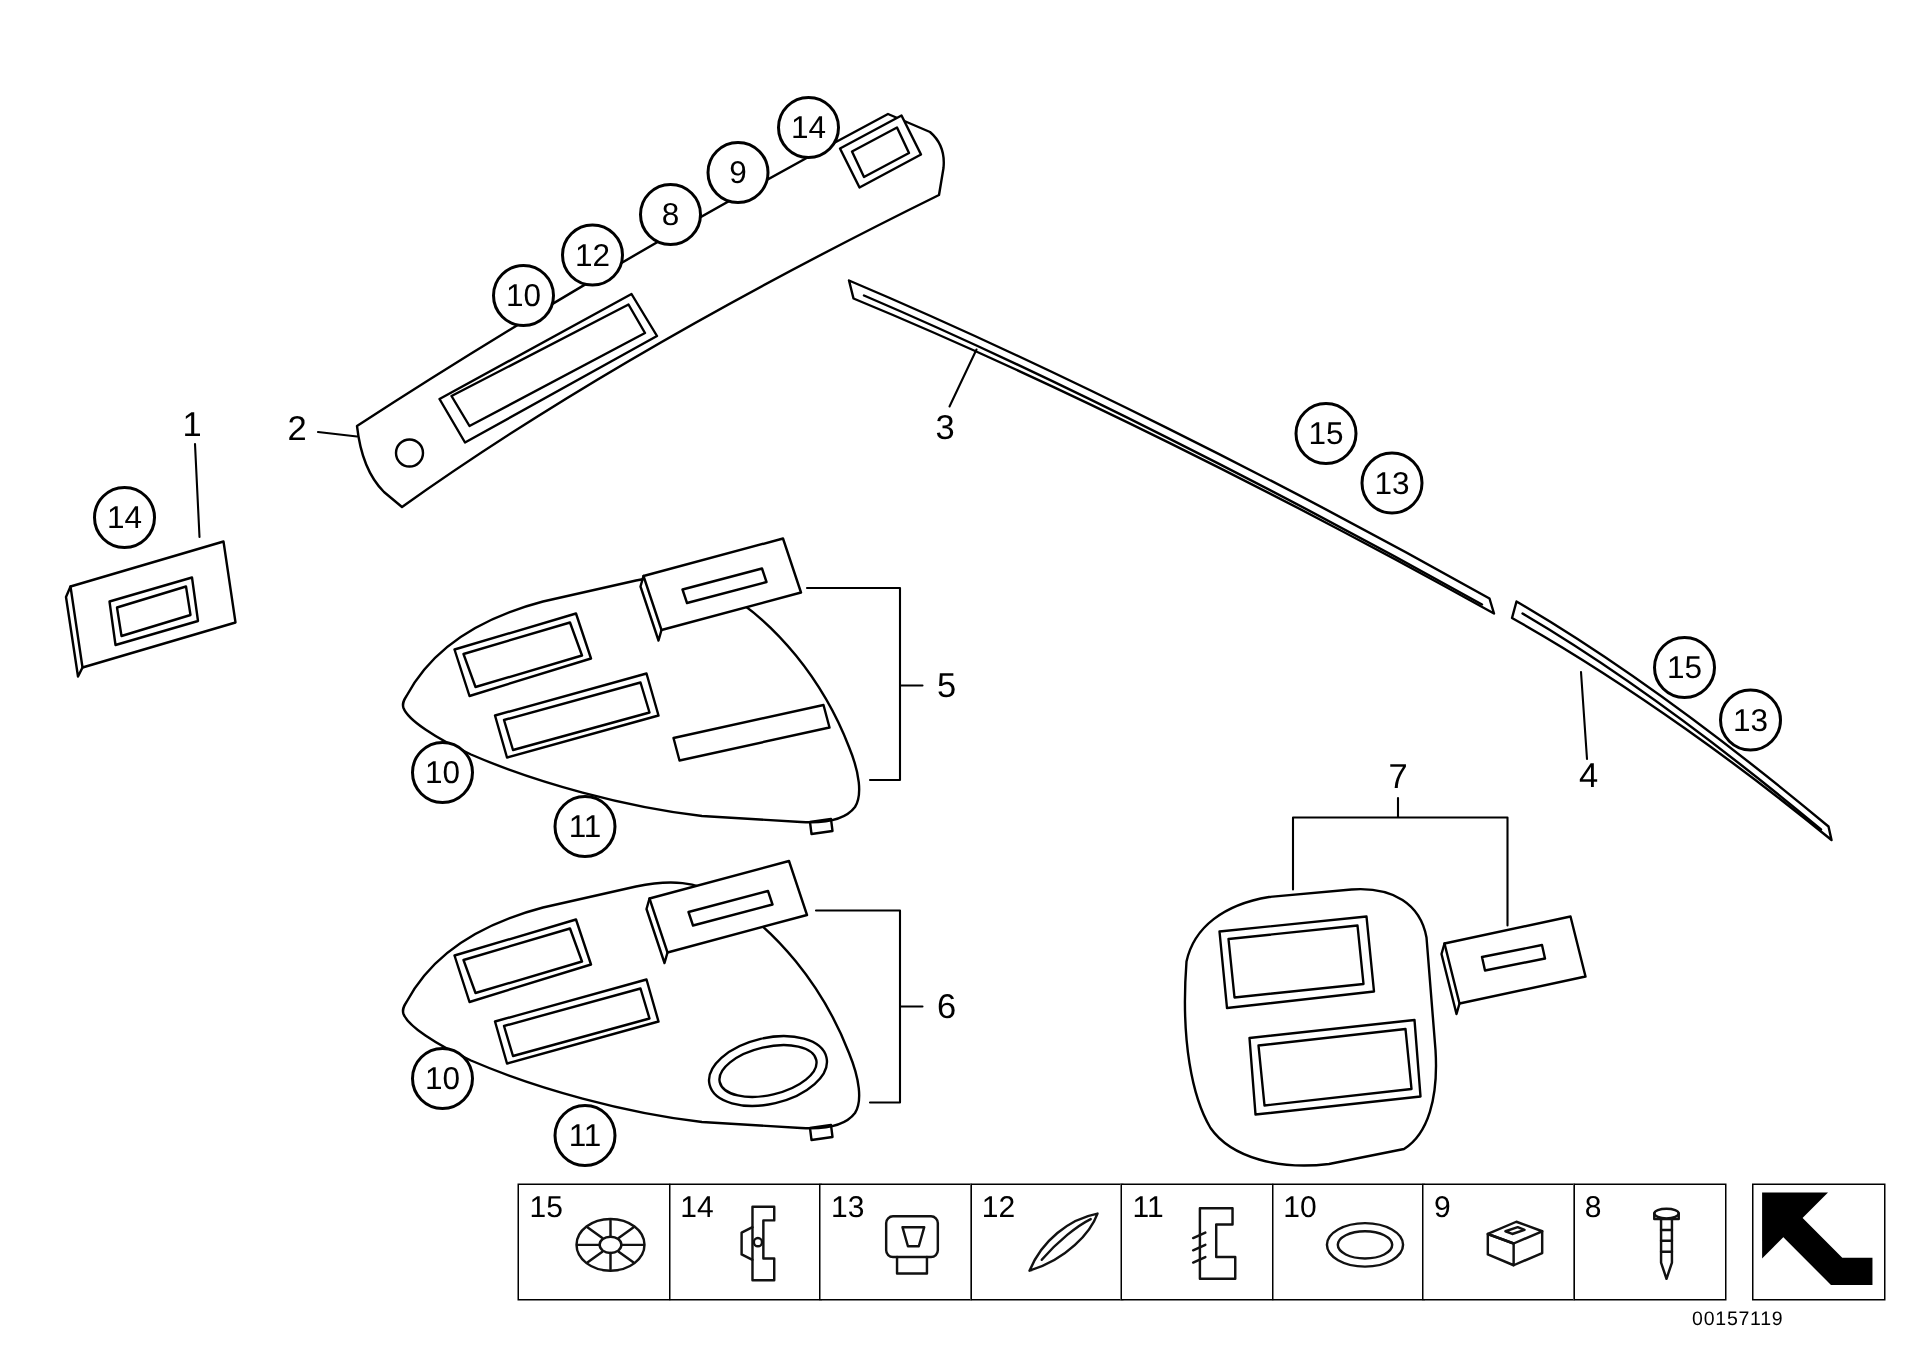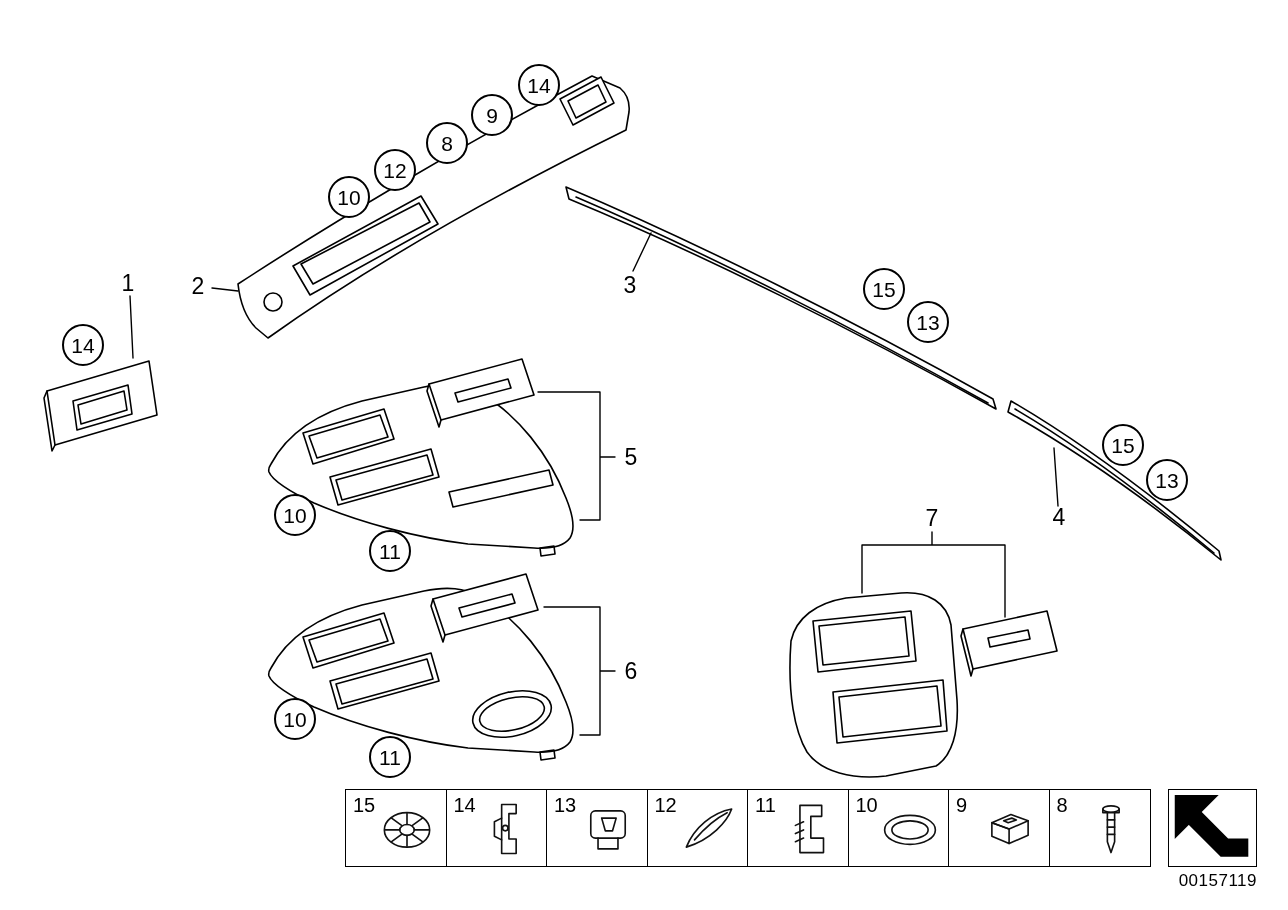--- a/index.html
+++ b/index.html
@@ -32,22 +32,22 @@
   }
   .cell-icon { position:absolute; left:30px; top:10px; width:62px; height:58px; }
   .cell-icon path, .cell-icon ellipse, .cell-icon rect, .cell-icon circle, .cell-icon polygon {
     stroke:#111; stroke-width:1.8; fill:none; stroke-linejoin:round; stroke-linecap:round;
   }
   .arrow-box {
     position:absolute; left:1168px; top:789px; width:89px; height:78px;
     box-sizing:border-box; border:1.5px solid #000; background:#fff;
   }
   .doc-number {
-    position:absolute; left:1060px; top:871px; width:197px; text-align:right;
-    font-size:17px; letter-spacing:0.5px;
+    position:absolute; left:1060px; top:871px; width:197px; text-align:center;
+    font-size:13px; letter-spacing:0.5px;
   }
 </style>
 </head>
 <body>
 
 <div class="stage">
 
   <svg class="art" width="1288" height="910" viewBox="0 0 1288 910">
     <g stroke="#000" stroke-width="1.6" fill="none" stroke-linejoin="round" stroke-linecap="round">
 

